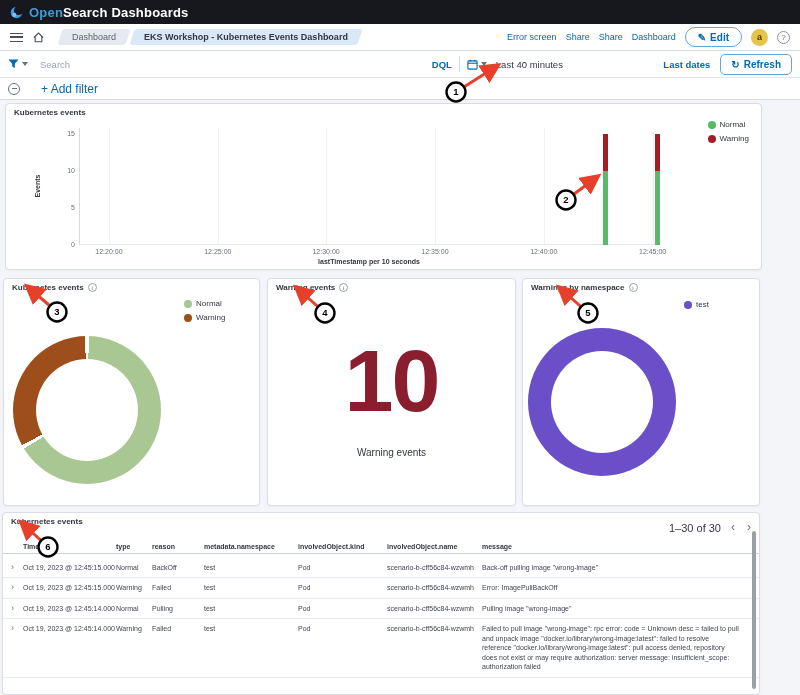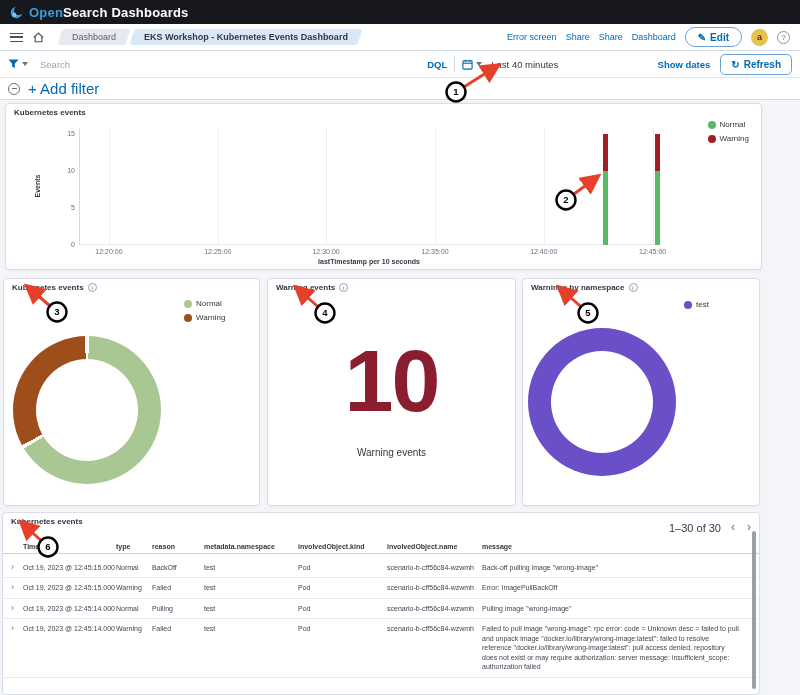--- a/index.html
+++ b/index.html
@@ -38,21 +38,21 @@
   .vsep { width:1px; height:16px; background:#d3dae6; margin:0 7px; }
   .datebtn { display:flex; align-items:center; cursor:pointer; }
   .timerange { color:#343741; font-size:9.5px; margin-left:9px; cursor:pointer; }
   .showdates { color:#006bb4; font-size:9.5px; font-weight:bold; margin-right:10px; cursor:pointer; }
   .refresh-btn { display:flex; align-items:center; gap:4px; height:21px; padding:0 10px; border:1px solid #6ba3d6; border-radius:5px; color:#006bb4; font-size:10px; font-weight:bold; background:#fff; cursor:pointer; }
 
   
   .filterbar { position:absolute; left:0; top:78px; width:800px; height:22px; background:#fff; border-bottom:1px solid #d3dae6; display:flex; align-items:center; padding:0 8px; gap:8px; }
   .circ-filter { width:12px; height:12px; border:1px solid #69707d; border-radius:50%; position:relative; cursor:pointer; }
   .circ-filter::after { content:""; position:absolute; left:2.5px; right:2.5px; top:4.5px; height:1.4px; background:#69707d; }
-  .addfilter { color:#006bb4; font-size:15px; cursor:pointer; }
+  .addfilter { color:#006bb4; font-size:12px; cursor:pointer;margin-left:13px; }
 
   
   .panel { position:absolute; background:#fff; border:1px solid #d8dde8; border-radius:4px; box-shadow:0 1px 2px rgba(100,110,130,.08); }
   .panel-title { position:absolute; left:8px; top:4px; font-size:8px; font-weight:bold; color:#343741; display:flex; align-items:center; }
   .info { display:inline-flex; width:9px; height:9px; border:1px solid #98a2b3; border-radius:50%; color:#69707d; font-size:6px; font-weight:normal; align-items:center; justify-content:center; margin-left:4px; cursor:pointer; }
 
   
   .chart-panel { left:5px; top:103px; width:757px; height:167px; }
   .plot { position:absolute; left:73px; top:24px; width:579px; height:117px; border-left:1px solid #d3dae6; border-bottom:1px solid #e4e7ee; }
   .gridline { position:absolute; top:0; bottom:0; width:1px; background:#edeff5; }
@@ -156,21 +156,21 @@
       <svg width="11" height="11" viewBox="0 0 12 12">
         <rect x="1" y="2" width="10" height="9" rx="1" fill="none" stroke="#006bb4" stroke-width="1.2"></rect>
         <line x1="1" y1="4.6" x2="11" y2="4.6" stroke="#006bb4" stroke-width="1.2"></line>
         <line x1="3.6" y1="0.8" x2="3.6" y2="2.6" stroke="#006bb4" stroke-width="1.2"></line>
         <line x1="8.4" y1="0.8" x2="8.4" y2="2.6" stroke="#006bb4" stroke-width="1.2"></line>
       </svg>
       <span class="caret"></span>
     </span>
     <span class="timerange">Last 40 minutes</span>
     <span class="spacer-b"></span>
-    <span class="showdates">Show dates</span>
+    <span class="showdates">Last dates</span>
     <button class="refresh-btn">
         <span>↻</span>
         <span>Refresh</span>
       </button>
   </div>
 
   <div class="filterbar">
     <span class="circ-filter"></span>
     <span class="addfilter">+ Add filter</span>
   </div>

